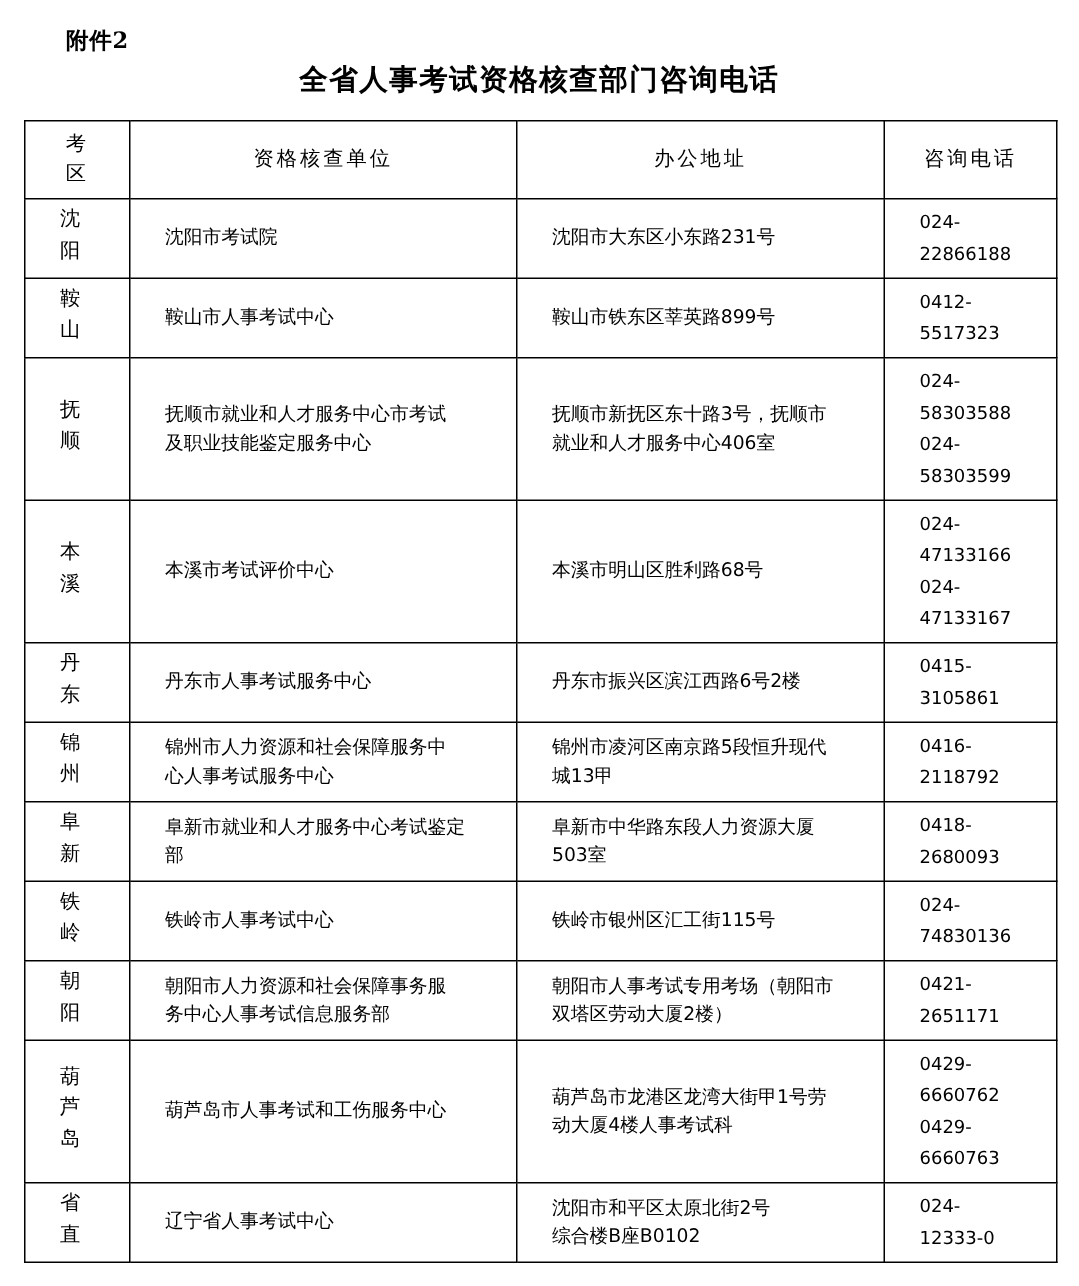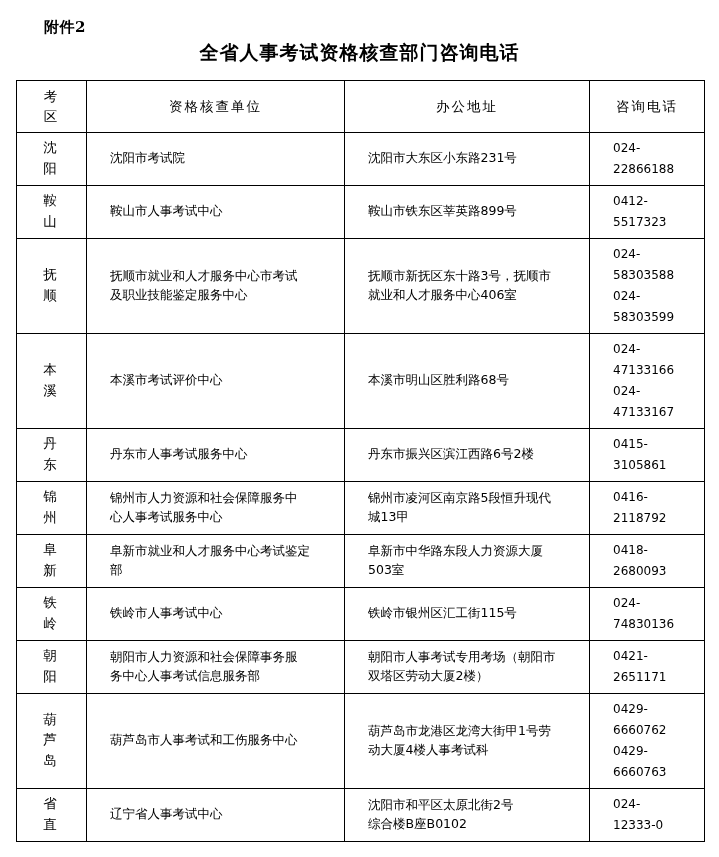--- a/index.html
+++ b/index.html
@@ -65,26 +65,25 @@
     font-size: 13.5px;
     letter-spacing: 2px;
     height: 20px;
   }
   .col-region { width: 70px; }
   .col-unit   { width: 258px; }
   .col-addr   { width: 245px; }
   .col-phone  { width: 115px; }
 
   td.region {
-    text-align: center;
     font-size: 13.5px;
     letter-spacing: 3px;
     padding-left: 2px;
     padding-right: 0px;
-    font-family: Liberation Serif, serif;
+    font-family: Liberation Mono, monospace;
   }
   td.unit, td.addr {
     text-align: left;
     font-size: 12.5px;
   }
   td.phone {
     text-align: left;
     font-size: 12px;
   }
   td.phone .line {

